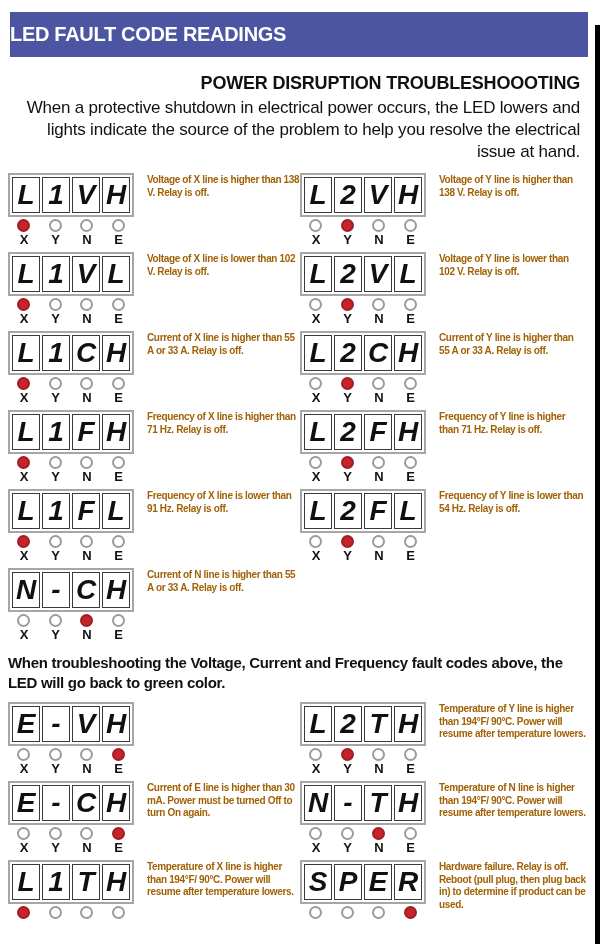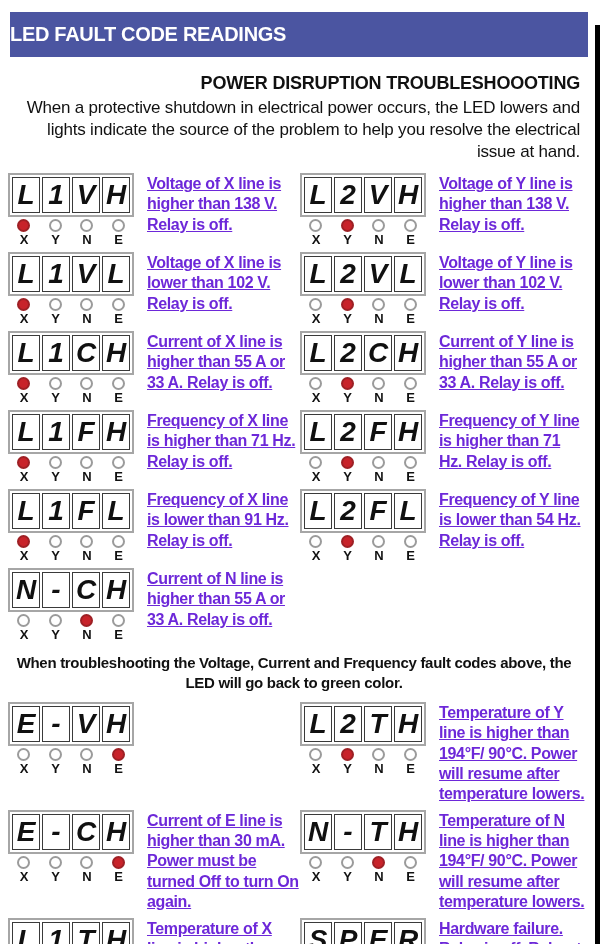--- a/index.html
+++ b/index.html
@@ -46,26 +46,26 @@
     width:13px; height:13px; border-radius:50%;
     border:2px solid var(--led-off-ring, #9b9b9b); background:#fff;
   }
   .led.on { background:var(--led-on, #c8232a); border-color:#9d2025; }
   .led-label {
     font-size:13px; font-weight:bold; letter-spacing:-0.5px; line-height:13px;
     margin-top:1px; color:#111;
   }
   .desc {
     flex:1 1 auto; margin-left:9px; padding-top:1px;
-    font-size:16px; font-weight:bold; letter-spacing:-0.35px; line-height:1.26;
-    color:#6d28d9; max-width:165px;text-decoration:underline;
+    font-size:10px; font-weight:bold; letter-spacing:-0.35px; line-height:1.26;
+    color:#a16207; max-width:165px;
   }
   .note {
     margin:12px 20px 2px 8px; font-size:15px; font-weight:bold;
-    letter-spacing:-0.3px; line-height:1.3; color:#111;text-align:center;
+    letter-spacing:-0.3px; line-height:1.3; color:#111;
   }
 </style>
 </head>
 <body>
 
 <div class="page">
 
   <div class="edge-strip"></div>
 
   <div class="header-bar">

